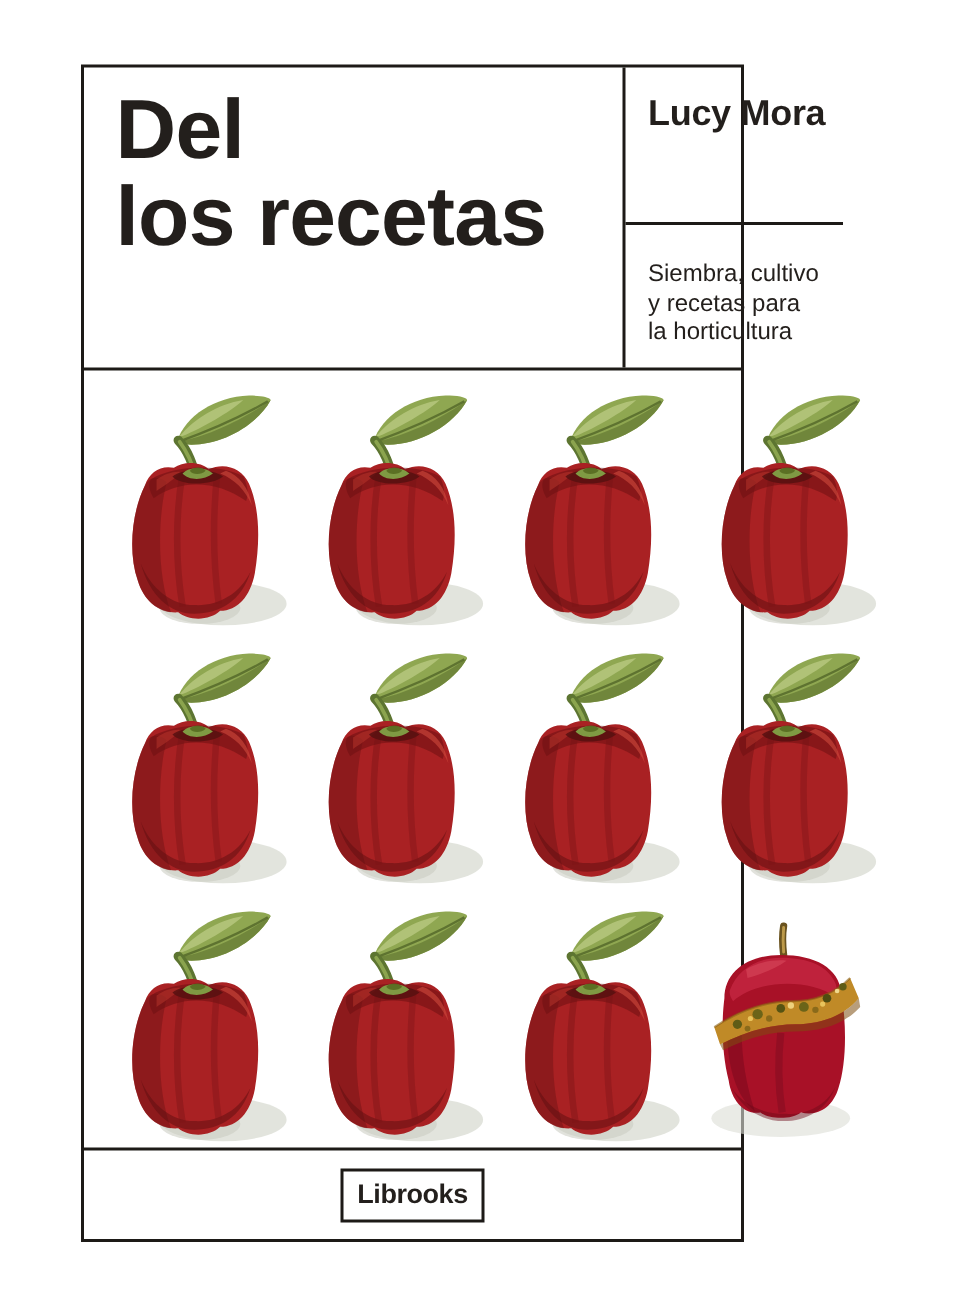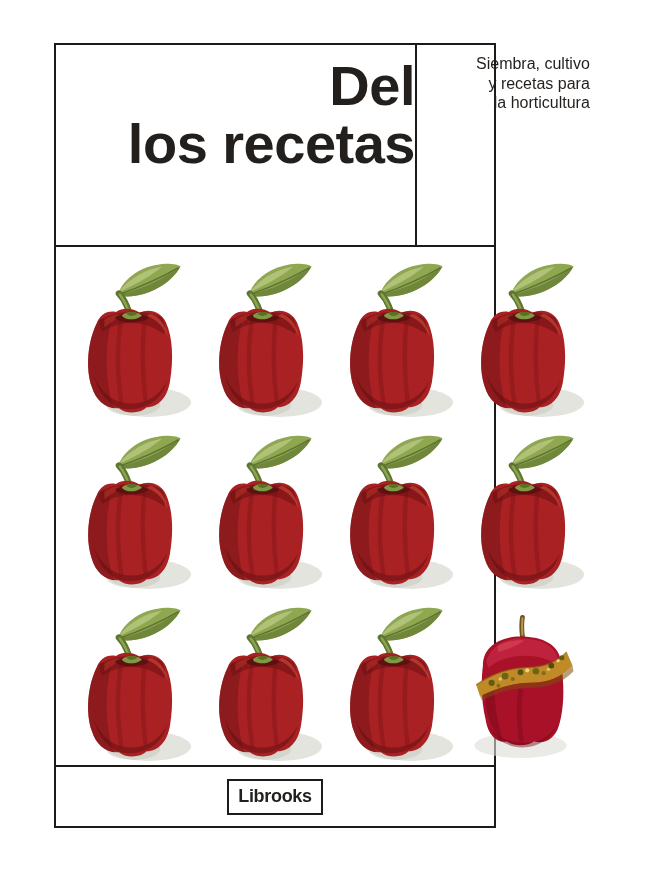--- a/index.html
+++ b/index.html
@@ -10,21 +10,21 @@
     color:#231f1c;
     position:relative;
     overflow:hidden;
   }
   .frame {
     position:absolute; left:54px; top:43px;
     width:442px; height:785px;
     border:2px solid #1d1a17;
     box-sizing:border-box;
     background:#ffffff;
-    display:flex; flex-direction:column;text-align:right;
+    display:flex; flex-direction:column;
   }
   
   .header {
     flex:0 0 202px;
     border-bottom:2px solid #1d1a17;
     box-sizing:border-box;
     display:flex;
   }
   .title-block {
     flex:0 0 359px; width:359px;
@@ -50,22 +50,21 @@
     padding:17px 12px 0 15px;
   }
   .author-name {
     font-weight:bold;
     font-size:24px;
     letter-spacing:-0.2px;
     white-space:nowrap;
   }
   .subtitle-box {
     flex:1;
-    padding:9px 12px 0 15px;
-    margin-left:44px;
+    padding:23px 12px 0 15px;
   }
   .subtitle-line {
     font-size:16px;
     line-height:19.5px;
     white-space:nowrap;
   }
   
   .grid {
     flex:1;
     border-bottom:2px solid #1d1a17;
@@ -166,20 +165,23 @@
 <div class="frame">
 
   <div class="header">
     <div class="title-block">
       <h1 style="margin:0; font-size:inherit; font-weight:inherit;">
         <div class="title-line">Del</div>
         <div class="title-line">los recetas</div>
       </h1>
     </div>
     <div class="right-col">
+      <div class="author-box">
+        <div class="author-name">Lucy Mora</div>
+      </div>
       <div class="subtitle-box">
         <div class="subtitle-line">Siembra, cultivo</div>
         <div class="subtitle-line">y recetas para</div>
         <div class="subtitle-line">la horticultura</div>
       </div>
     </div>
   </div>
 
   <div class="grid">
     <div class="cell">

